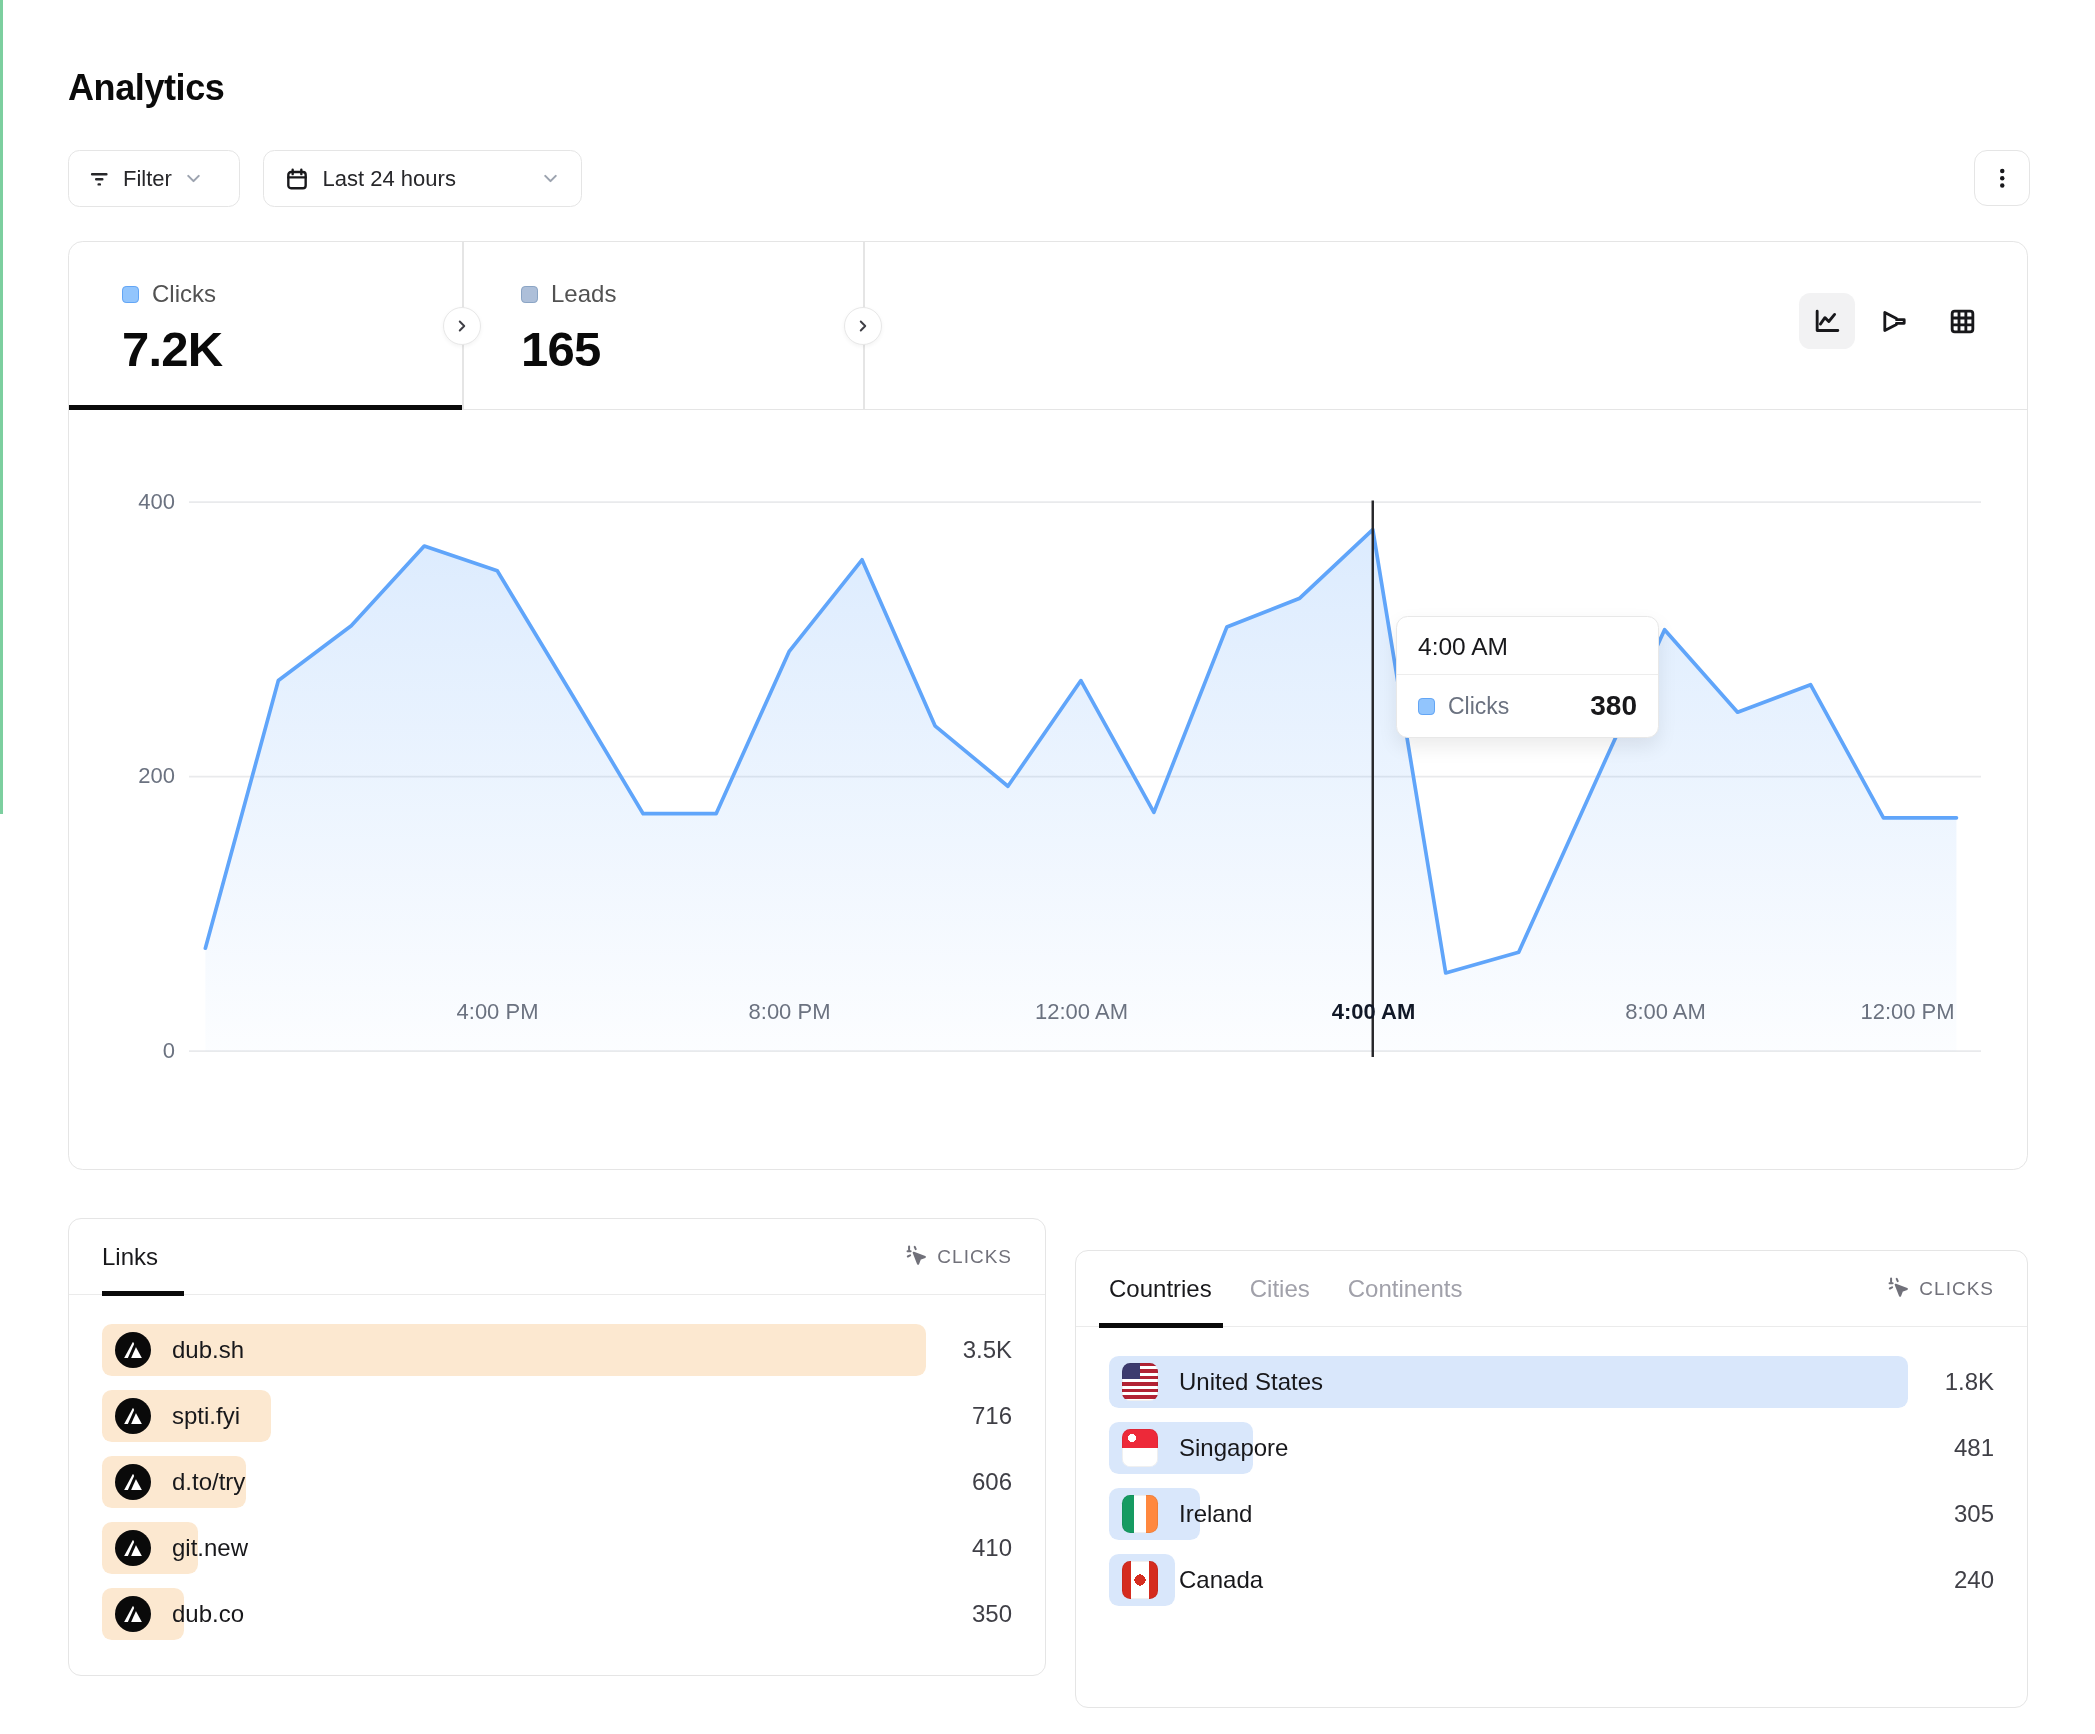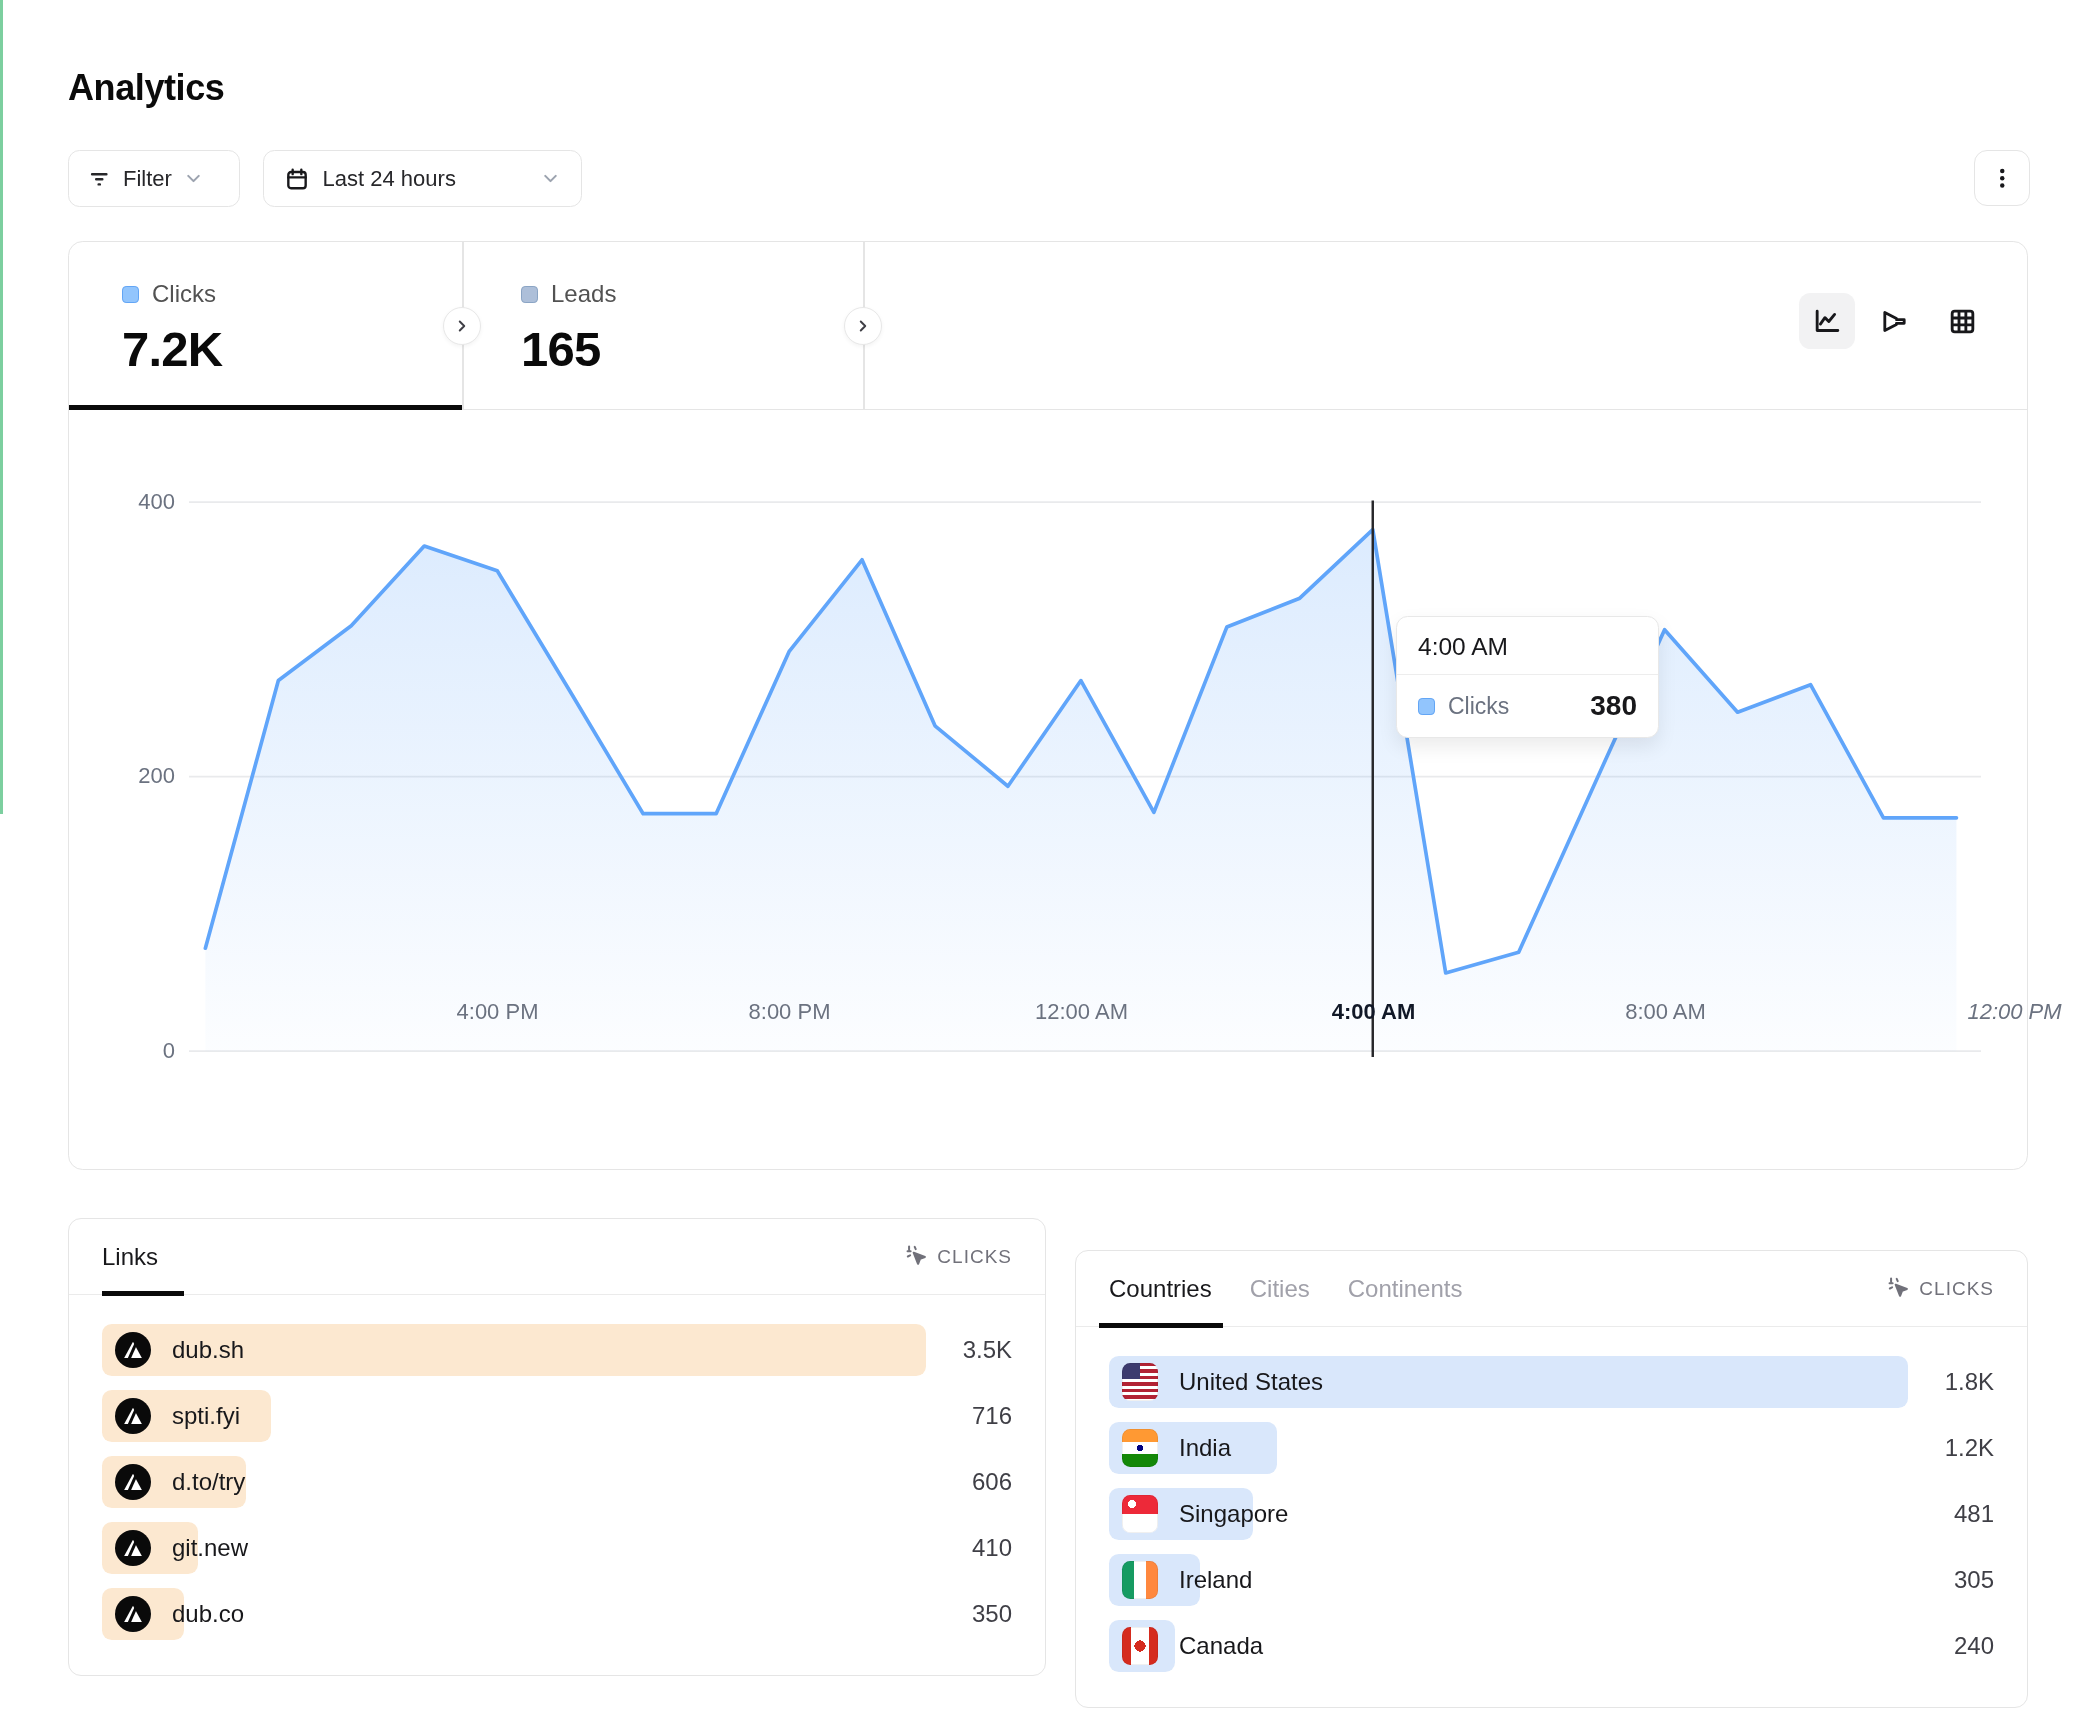--- a/index.html
+++ b/index.html
@@ -207,21 +207,21 @@
           <div class="y-label" style="top: 79px;">400</div>
           <div class="y-label" style="top: 353px;">200</div>
           <div class="y-label" style="top: 628px;">0</div>
         </div>
       <div id="x-labels">
           <div class="x-label" style="left: 363px;">4:00 PM</div>
           <div class="x-label" style="left: 655px;">8:00 PM</div>
           <div class="x-label" style="left: 947px;">12:00 AM</div>
           <div class="x-label hl" style="left: 1239px;">4:00 AM</div>
           <div class="x-label" style="left: 1531px;">8:00 AM</div>
-          <div class="x-label" style="left: 1880px; font-style: italic;">12:00 PM</div>
+          <div class="x-label" style="left: 1773px;">12:00 PM</div>
         </div>
 
       <div class="chart-tooltip" id="chart-tooltip" style="left: 1327px; top: 206px;">
         <div class="tt-head">4:00 AM</div>
         <div class="tt-row">
           <span class="legend-sq"></span>
           <span class="tt-name">Clicks</span>
           <span class="tt-val">380</span>
         </div>
       </div>
@@ -337,30 +337,20 @@
             <div class="bar blue" style="width: 100%;"></div>
           </div>
           <div class="row-content">
             <div class="flag flag-us"></div>
             <span class="row-label">United States</span>
           </div>
           <span class="row-value">1.8K</span>
         </div>
         <div class="row">
           <div class="barwrap">
-            <div class="bar blue" style="width: 21%;"></div>
-          </div>
-          <div class="row-content">
-            <div class="flag flag-in"></div>
-            <span class="row-label">India</span>
-          </div>
-          <span class="row-value">1.2K</span>
-        </div>
-        <div class="row">
-          <div class="barwrap">
             <div class="bar blue" style="width: 18%;"></div>
           </div>
           <div class="row-content">
             <div class="flag flag-sg"></div>
             <span class="row-label">Singapore</span>
           </div>
           <span class="row-value">481</span>
         </div>
         <div class="row">
           <div class="barwrap">

